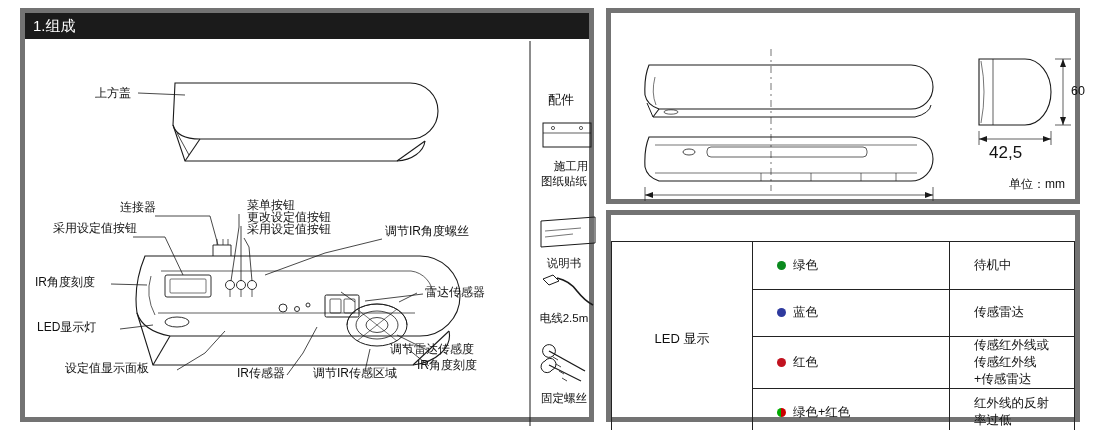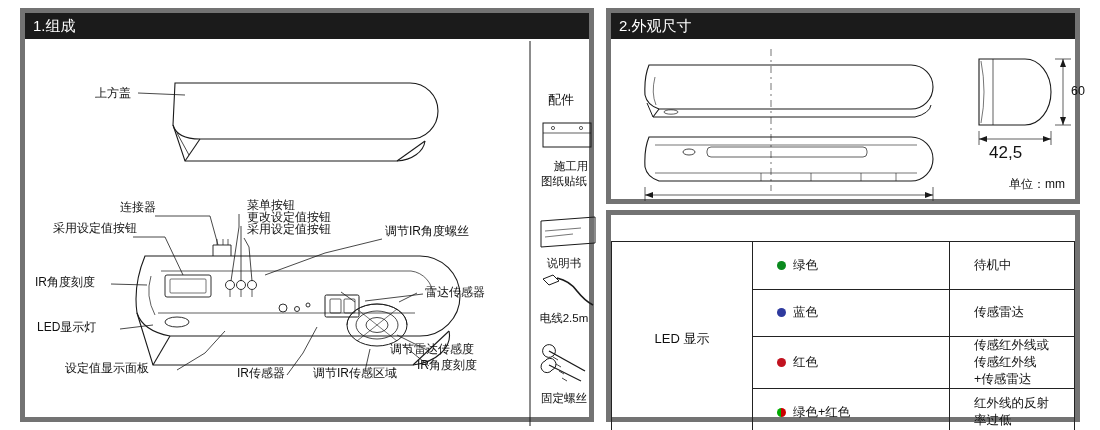--- a/index.html
+++ b/index.html
@@ -151,21 +151,20 @@
   <div class="acc-cap" style="left:505px;top:161px;width:68px;">图纸贴纸</div>
 
   <div class="acc-cap" style="left:505px;top:243px;width:68px;">说明书</div>
 
   <div class="acc-cap" style="left:498px;top:298px;width:82px;">电线2.5m</div>
 
   <div class="acc-cap" style="left:505px;top:378px;width:68px;">固定螺丝</div>
 </div>
 
 <div class="panel" id="panel2">
-  <div class="panel-title">2.外观尺寸</div>
 
   <svg width="474" height="196" viewBox="0 0 474 196">
     <g fill="none" stroke="#1a1a1a" stroke-width="1.1">
 
       <path d="M38,52 L300,52 A22,22 0 0 1 322,74 A22,22 0 0 1 300,96 L48,96 Q36,92 34,82 Q33,64 38,52 Z"></path>
       <path d="M36,90 L42,104 L304,104 A26,14 0 0 0 320,92" stroke-width="1"></path>
       <path d="M42,104 L48,96"></path>
       <path d="M44,64 Q40,80 45,92" stroke-width="0.6"></path>
       <ellipse cx="60" cy="99" rx="7" ry="2.2" stroke-width="0.7"></ellipse>
 

